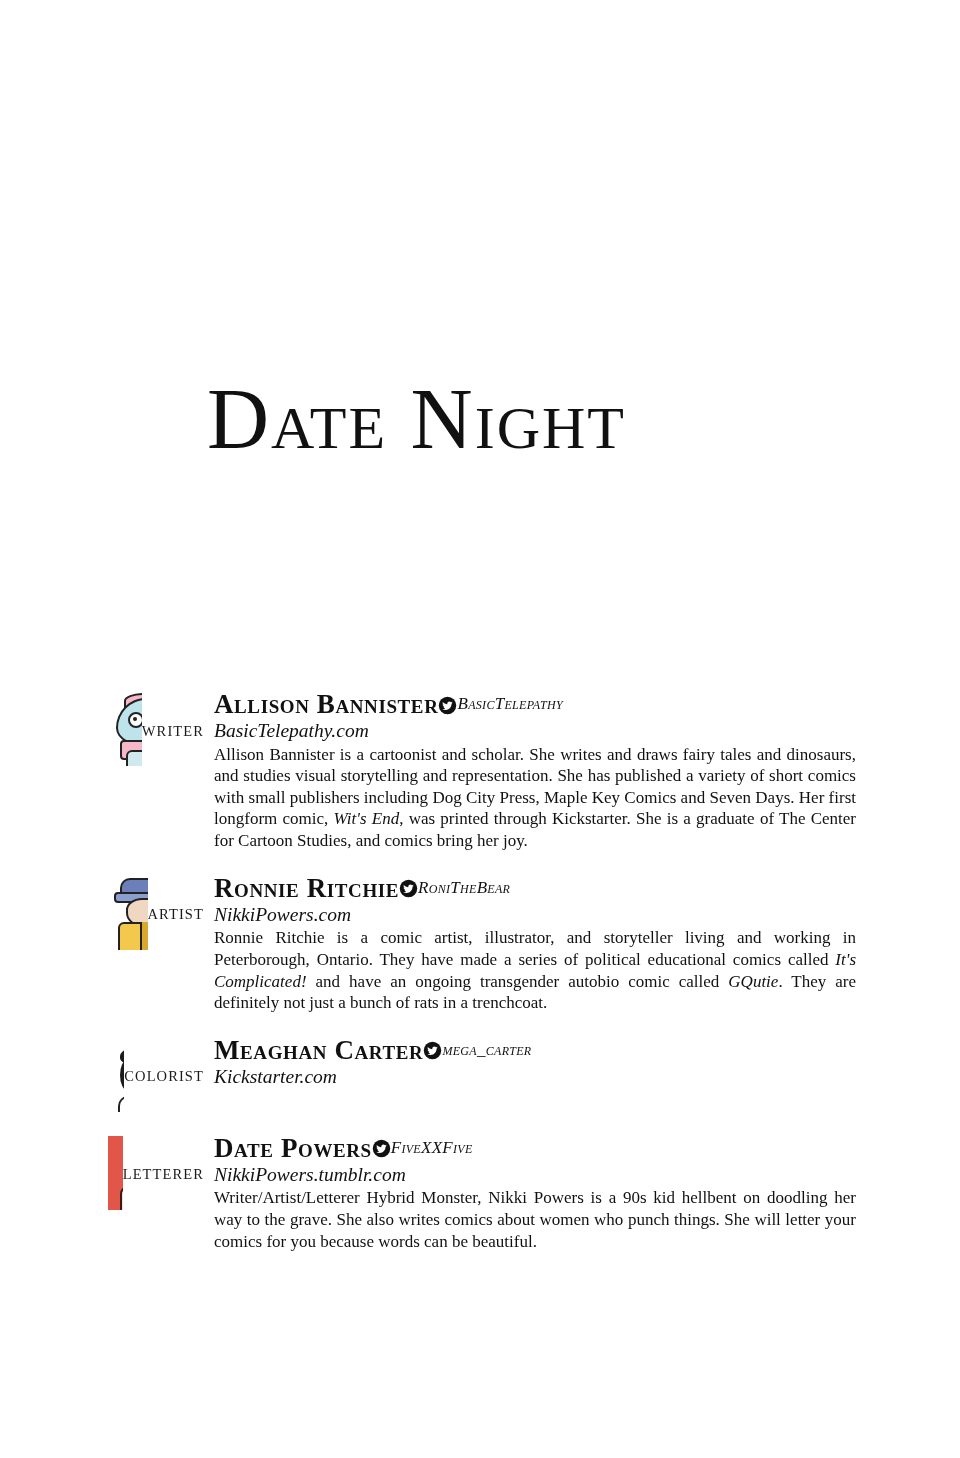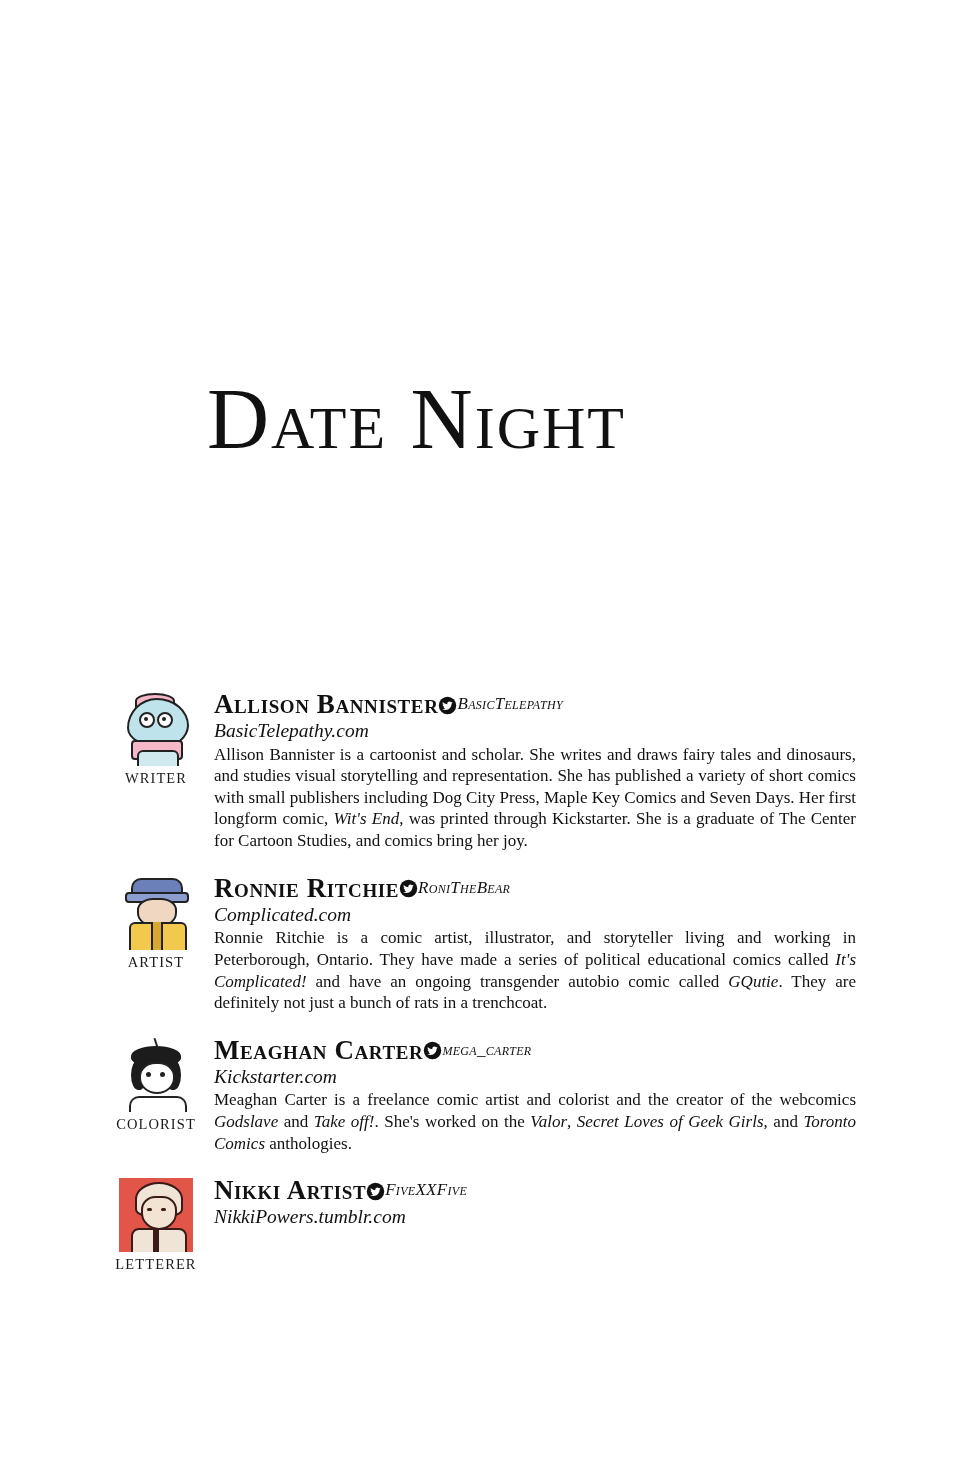--- a/index.html
+++ b/index.html
@@ -43,21 +43,21 @@
   .credit-entry {
     display: flex;
     align-items: flex-start;
     margin-bottom: 22px;
   }
 
   .portrait-col {
     width: 96px;
     flex: 0 0 96px;
     display: flex;
-    flex-direction: column;
+    flex-direction: row;
     align-items: center;
     padding-top: 2px;
     text-align: center;
   }
 
   .portrait {
     width: 74px;
     height: 74px;
     position: relative;
     overflow: hidden;
@@ -292,21 +292,21 @@
       <div class="name-line">
         <span class="person-name">Ronnie Ritchie</span>
         <span class="twitter-icon">
           <svg viewBox="0 0 24 24" width="19" height="19">
               <circle cx="12" cy="12" r="11" fill="#111"></circle>
               <path d="M18.5 8.3c-.5.2-1 .4-1.5.5.5-.3.9-.9 1.1-1.5-.5.3-1.1.5-1.7.7-.5-.5-1.2-.9-2-.9-1.5 0-2.7 1.2-2.7 2.7 0 .2 0 .4.1.6-2.3-.1-4.3-1.2-5.6-2.9-.2.4-.4.9-.4 1.4 0 .9.5 1.7 1.2 2.2-.4 0-.9-.1-1.2-.3 0 1.3.9 2.4 2.2 2.7-.2.1-.5.1-.7.1-.2 0-.3 0-.5-.1.3 1.1 1.3 1.9 2.5 1.9-.9.7-2.1 1.1-3.3 1.1h-.6c1.2.8 2.6 1.2 4.1 1.2 4.9 0 7.6-4.1 7.6-7.6v-.3c.5-.4 1-.9 1.4-1.5z" fill="#fff"></path>
             </svg>
         </span>
         <span class="handle">RoniTheBear</span>
       </div>
-      <div class="website">Complicated.com</div>
+      <div class="website">NikkiPowers.com</div>
       <div class="bio">Ronnie Ritchie is a comic artist, illustrator, and storyteller living and working in Peterborough, Ontario. They have made a series of political educational comics called <i>It's Complicated!</i> and have an ongoing transgender autobio comic called <i>GQutie</i>. They are definitely not just a bunch of rats in a trenchcoat.</div>
     </div>
   </div>
 
   <div class="credit-entry">
     <div class="portrait-col">
       <div class="portrait p-colorist">
         <div class="antenna"></div>
         <div class="beret"></div>
         <div class="hair-l"></div>
@@ -323,44 +323,44 @@
         <span class="person-name">Meaghan Carter</span>
         <span class="twitter-icon">
           <svg viewBox="0 0 24 24" width="19" height="19">
               <circle cx="12" cy="12" r="11" fill="#111"></circle>
               <path d="M18.5 8.3c-.5.2-1 .4-1.5.5.5-.3.9-.9 1.1-1.5-.5.3-1.1.5-1.7.7-.5-.5-1.2-.9-2-.9-1.5 0-2.7 1.2-2.7 2.7 0 .2 0 .4.1.6-2.3-.1-4.3-1.2-5.6-2.9-.2.4-.4.9-.4 1.4 0 .9.5 1.7 1.2 2.2-.4 0-.9-.1-1.2-.3 0 1.3.9 2.4 2.2 2.7-.2.1-.5.1-.7.1-.2 0-.3 0-.5-.1.3 1.1 1.3 1.9 2.5 1.9-.9.7-2.1 1.1-3.3 1.1h-.6c1.2.8 2.6 1.2 4.1 1.2 4.9 0 7.6-4.1 7.6-7.6v-.3c.5-.4 1-.9 1.4-1.5z" fill="#fff"></path>
             </svg>
         </span>
         <span class="handle">mega_carter</span>
       </div>
       <div class="website">Kickstarter.com</div>
-      <div class="bio">Meaghan Carter is a freelance comic artist and colorist and the creator of the webcomics <i>Godslave</i> and <i>Take off!</i>. She's worked on the <i>Valor</i>, <i>Secret Loves of Geek Girls,</i> and <i>Toronto Comics</i> anthologies.</div>
     </div>
   </div>
 
   <div class="credit-entry">
     <div class="portrait-col">
       <div class="portrait p-letterer">
         <div class="lhair"></div>
         <div class="lface"></div>
         <div class="leye l"></div>
         <div class="leye r"></div>
         <div class="lbody"></div>
         <div class="lstrap"></div>
       </div>
       <div class="role-label">Letterer</div>
     </div>
     <div class="text-col">
       <div class="name-line">
-        <span class="person-name">Nikki Artist</span>
+        <span class="person-name">Date Powers</span>
         <span class="twitter-icon">
           <svg viewBox="0 0 24 24" width="19" height="19">
               <circle cx="12" cy="12" r="11" fill="#111"></circle>
               <path d="M18.5 8.3c-.5.2-1 .4-1.5.5.5-.3.9-.9 1.1-1.5-.5.3-1.1.5-1.7.7-.5-.5-1.2-.9-2-.9-1.5 0-2.7 1.2-2.7 2.7 0 .2 0 .4.1.6-2.3-.1-4.3-1.2-5.6-2.9-.2.4-.4.9-.4 1.4 0 .9.5 1.7 1.2 2.2-.4 0-.9-.1-1.2-.3 0 1.3.9 2.4 2.2 2.7-.2.1-.5.1-.7.1-.2 0-.3 0-.5-.1.3 1.1 1.3 1.9 2.5 1.9-.9.7-2.1 1.1-3.3 1.1h-.6c1.2.8 2.6 1.2 4.1 1.2 4.9 0 7.6-4.1 7.6-7.6v-.3c.5-.4 1-.9 1.4-1.5z" fill="#fff"></path>
             </svg>
         </span>
         <span class="handle">FiveXXFive</span>
       </div>
       <div class="website">NikkiPowers.tumblr.com</div>
+      <div class="bio">Writer/Artist/Letterer Hybrid Monster, Nikki Powers is a 90s kid hellbent on doodling her way to the grave. She also writes comics about women who punch things. She will letter your comics for you because words can be beautiful.</div>
     </div>
   </div>
 
 </div>
 
 </body></html>

